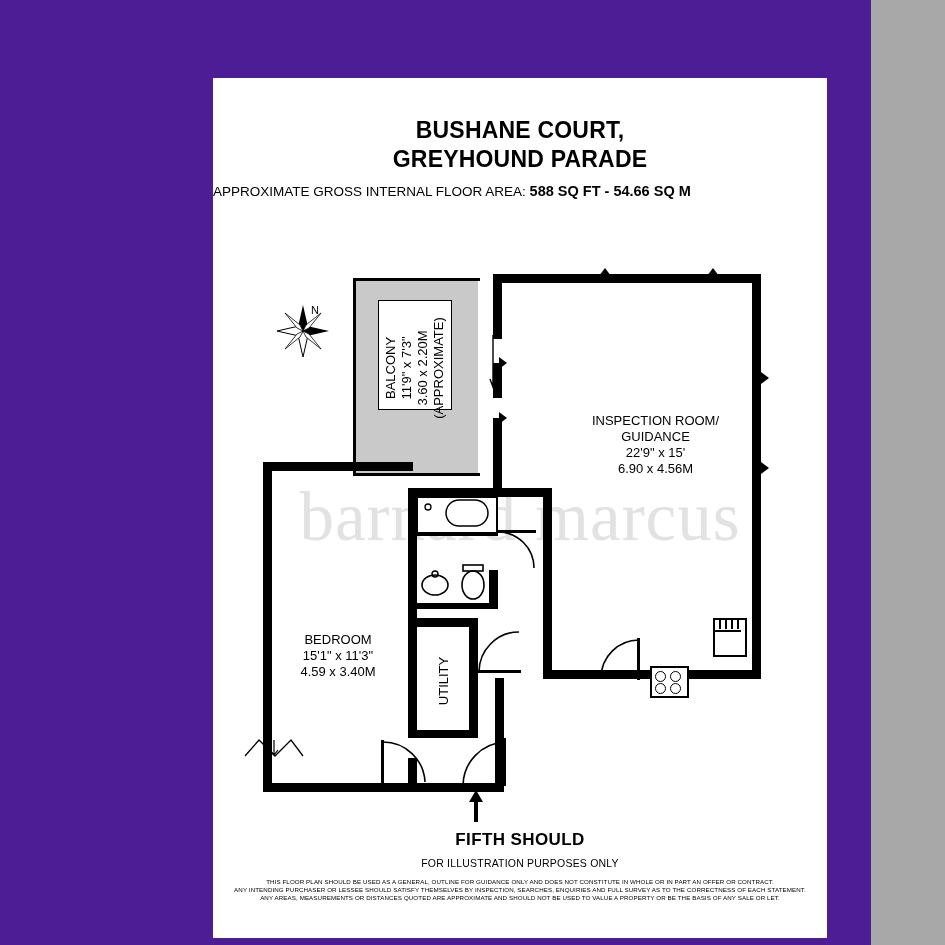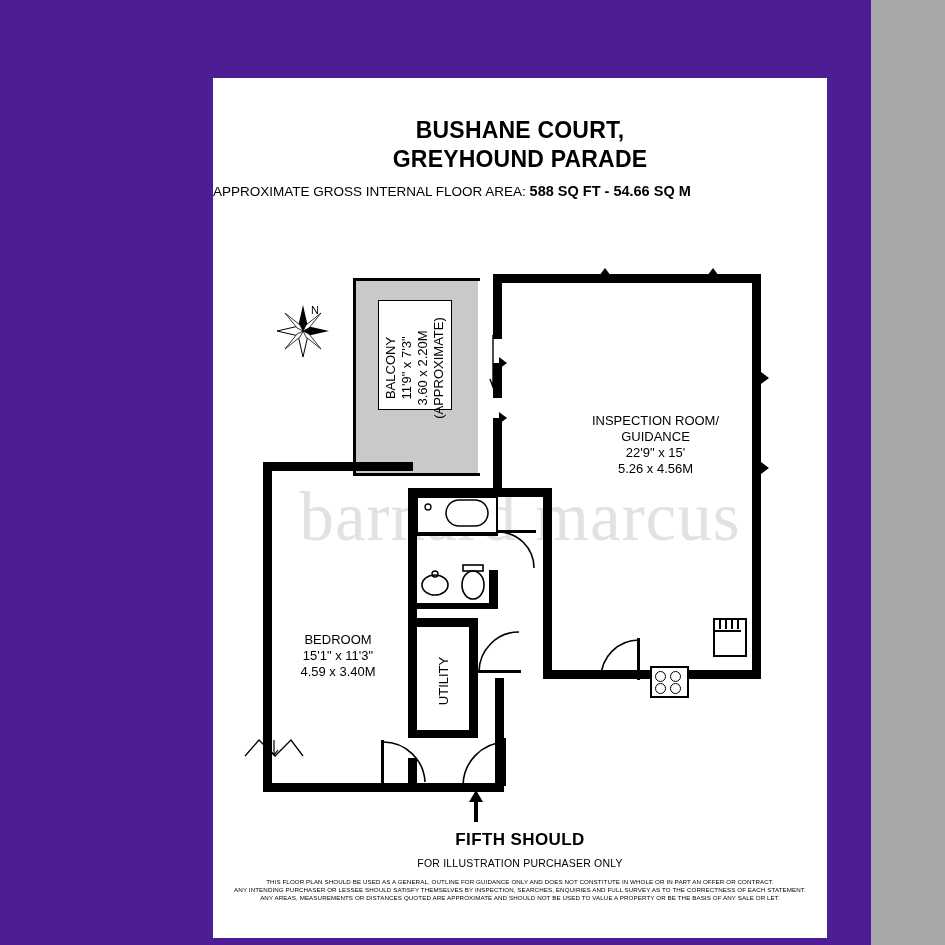--- a/index.html
+++ b/index.html
@@ -195,21 +195,21 @@
       <div class="wall" style="left:280px; top:145px; width:9px; height:35px;"></div>
       <div class="wall" style="left:280px; top:200px; width:9px; height:78px;"></div>
 
       <div class="wall" style="left:280px; top:270px; width:55px; height:9px;"></div>
       <div class="wall" style="left:330px; top:270px; width:9px; height:191px;"></div>
 
       <div class="label" style="left:350px; top:195px; width:185px;">
         <span>INSPECTION ROOM/</span><br>
         <span>GUIDANCE</span><br>
         <span>22'9" x 15'</span><br>
-        <span>5.26 x 4.56M</span>
+        <span>6.90 x 4.56M</span>
       </div>
 
       <div class="fixture" style="left:500px; top:400px; width:30px; height:35px; border:2px solid #000; background:#fff;"></div>
       <div class="fixture-line" style="left:502px; top:412px; width:26px; height:2px;"></div>
       <div class="fixture-line" style="left:506px; top:402px; width:2px; height:9px;"></div>
       <div class="fixture-line" style="left:512px; top:402px; width:2px; height:9px;"></div>
       <div class="fixture-line" style="left:518px; top:402px; width:2px; height:9px;"></div>
       <div class="fixture-line" style="left:524px; top:402px; width:2px; height:9px;"></div>
 
       <div class="fixture" style="left:437px; top:448px; width:35px; height:28px; border:2px solid #000; background:#fff;"></div>
@@ -321,21 +321,21 @@
         <polygon points="10,10 25,22 28,28 22,25" fill="#fff" stroke="#000" stroke-width="0.8"></polygon>
         <polygon points="46,10 34,25 28,28 31,22" fill="#fff" stroke="#000" stroke-width="0.8"></polygon>
         <polygon points="10,46 22,31 28,28 25,34" fill="#fff" stroke="#000" stroke-width="0.8"></polygon>
         <polygon points="46,46 31,34 28,28 34,31" fill="#fff" stroke="#000" stroke-width="0.8"></polygon>
         <text x="36" y="11" font-size="11" font-family="Liberation Sans, sans-serif" fill="#000">N</text>
       </svg>
 
     </div>
 
     <div class="footer-floor">FIFTH SHOULD</div>
-    <div class="footer-illus">FOR ILLUSTRATION PURCHASER ONLY</div>
+    <div class="footer-illus">FOR ILLUSTRATION PURPOSES ONLY</div>
     <div class="disclaimer">
       <div>THIS FLOOR PLAN SHOULD BE USED AS A GENERAL, OUTLINE FOR GUIDANCE ONLY AND DOES NOT CONSTITUTE IN WHOLE OR IN PART AN OFFER OR CONTRACT.</div>
       <div>ANY INTENDING PURCHASER OR LESSEE SHOULD SATISFY THEMSELVES BY INSPECTION, SEARCHES, ENQUIRIES AND FULL SURVEY AS TO THE CORRECTNESS OF EACH STATEMENT.</div>
       <div>ANY AREAS, MEASUREMENTS OR DISTANCES QUOTED ARE APPROXIMATE AND SHOULD NOT BE USED TO VALUE A PROPERTY OR BE THE BASIS OF ANY SALE OR LET.</div>
     </div>
 
   </div>
 </div>
 
 </body></html>

